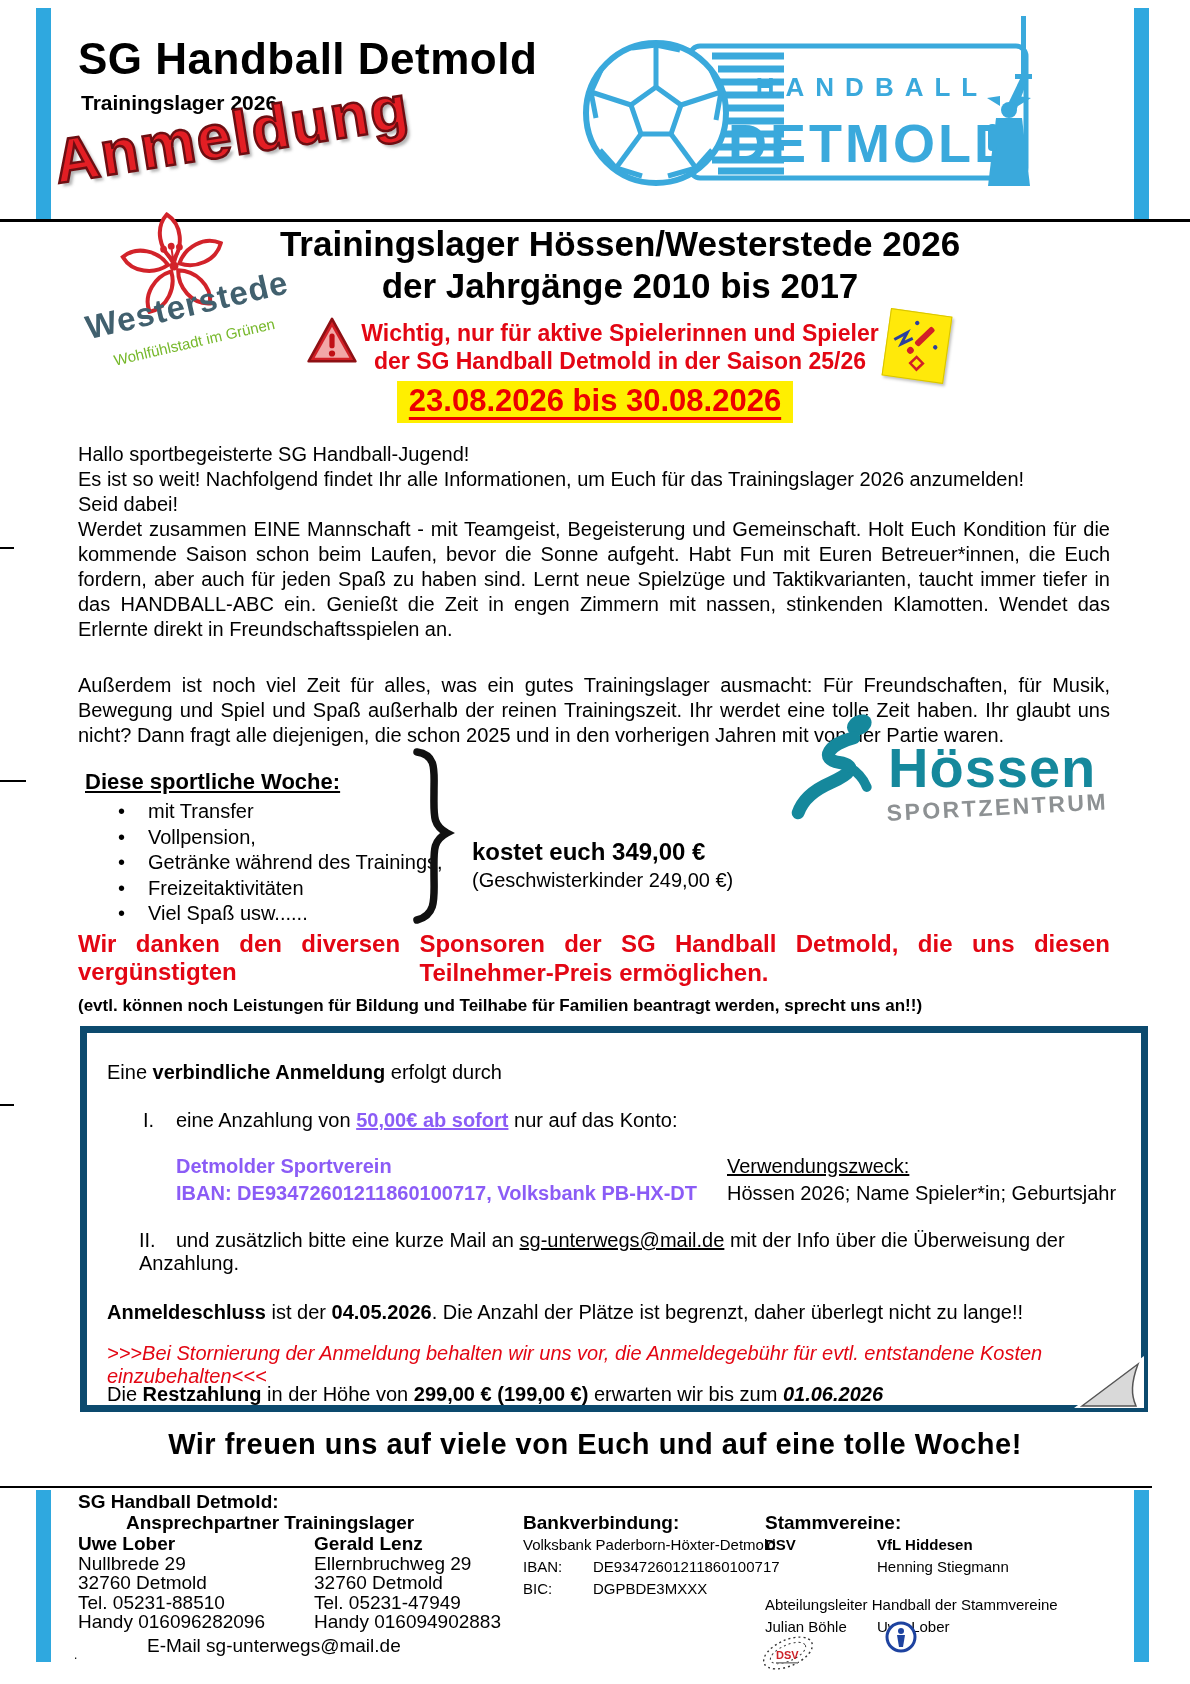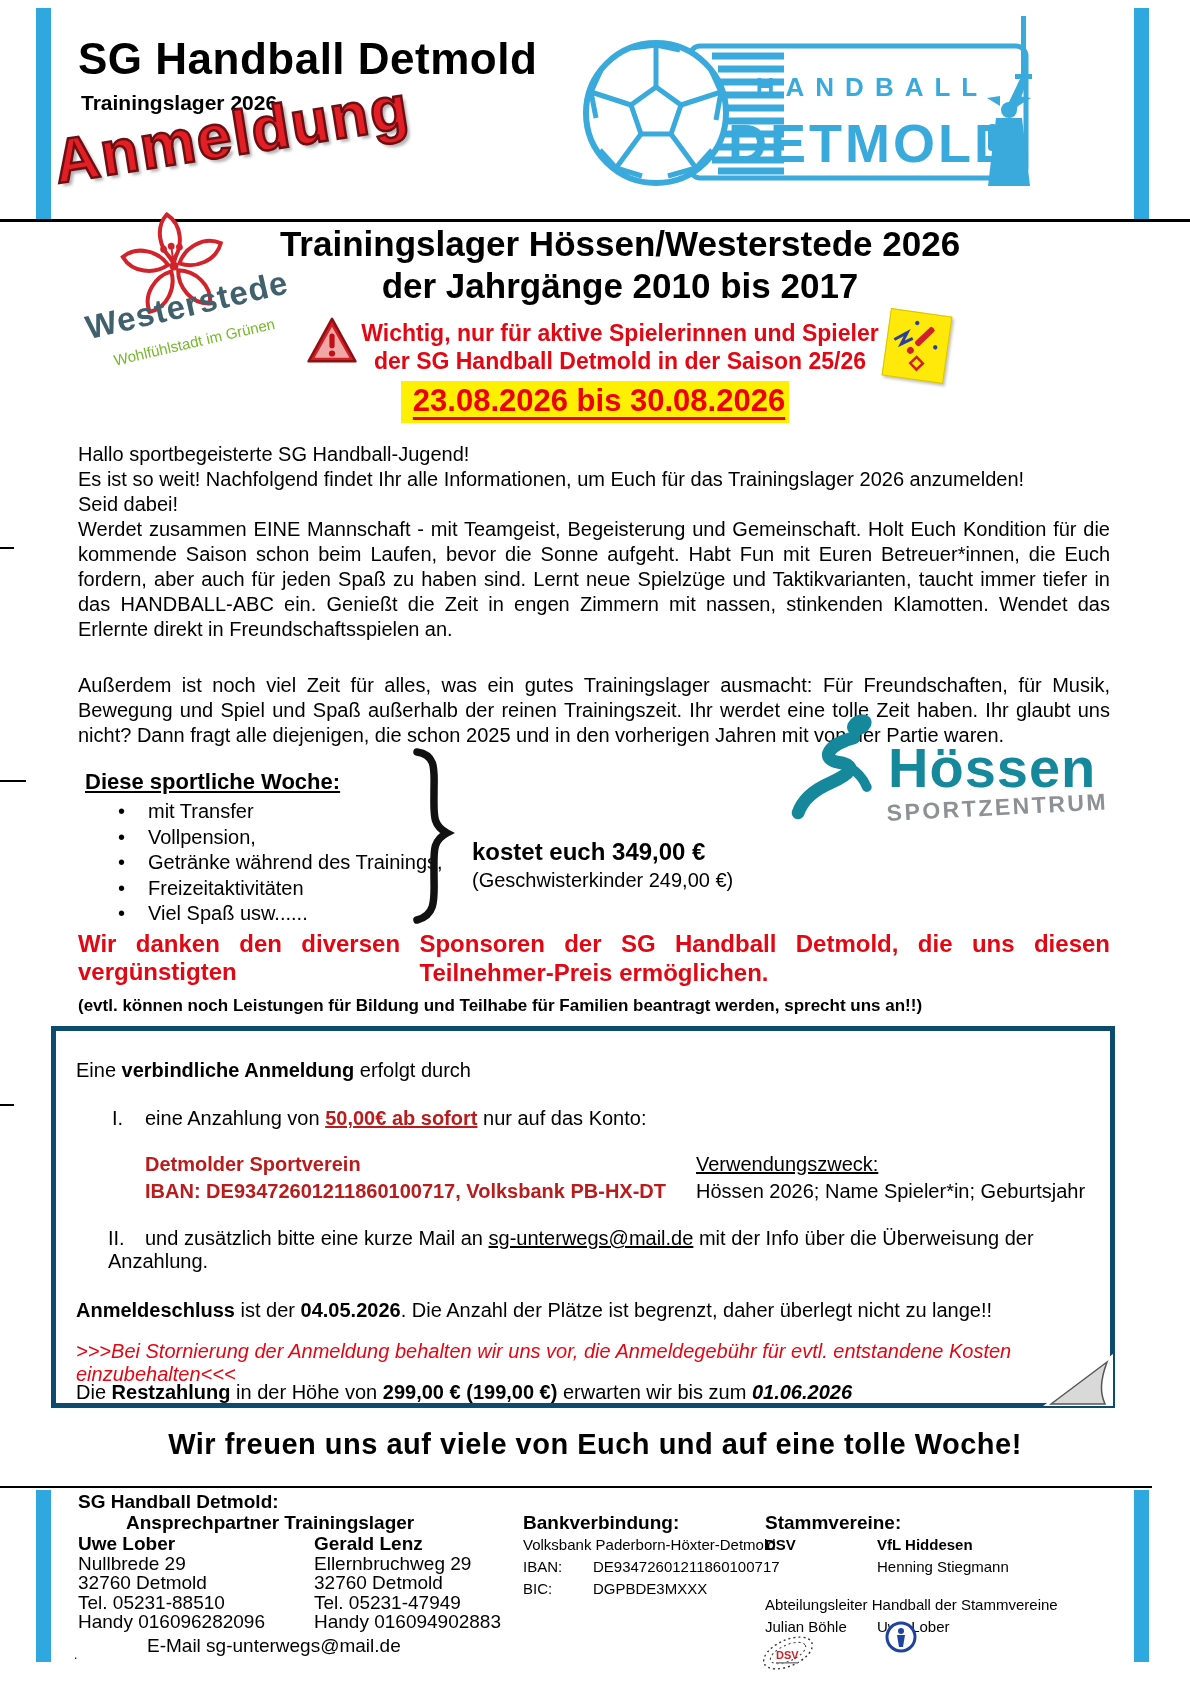--- a/index.html
+++ b/index.html
@@ -18,21 +18,21 @@
          -webkit-text-stroke:2.5px #6d0e12;text-shadow:3px 4px 3px rgba(90,90,90,.45);white-space:nowrap;z-index:3;}
 
   .title-l{left:150px;top:224px;width:940px;text-align:center;font-size:35px;font-weight:bold;}
   .warn-text{left:330px;top:319px;width:580px;text-align:center;font-size:23px;font-weight:bold;color:#e30613;line-height:28px;}
 
   .sticker{left:886px;top:312px;width:60px;height:66px;background:#ffe90a;border:1px solid #d8c400;
            transform:rotate(8deg);box-shadow:2px 2px 3px rgba(0,0,0,.25);}
 
   .date-wrap{left:0;top:381px;width:1190px;text-align:center;}
   .date-hl{display:inline-block;background:#ffef00;color:#ec0000;font-size:31px;font-weight:bold;
-           padding:2px 4px 4px 12px;text-decoration:underline;text-decoration-thickness:3px;
+           padding:2px 12px 4px 12px;text-decoration:underline;text-decoration-thickness:3px;
            text-decoration-color:#ec0000;text-underline-offset:6px;}
 
   .intro{left:78px;top:442px;width:1032px;font-size:20px;line-height:25px;}
   .jus{text-align:justify;}
   .para2{margin-top:31px;}
 
   .week-head{left:85px;top:769px;font-size:22px;font-weight:bold;text-decoration:underline;}
   .week-list{left:118px;top:799px;font-size:20px;line-height:25.5px;}
   .b-row{padding-left:30px;position:relative;}
   .b-row::before{content:"•";position:absolute;left:0;top:0;font-size:20px;}
@@ -40,24 +40,24 @@
   .price-main{left:472px;top:838px;font-size:24px;font-weight:bold;}
   .price-sub{left:472px;top:869px;font-size:20px;}
 
   .hoessen-name{left:888px;top:735px;font-size:56px;font-weight:bold;color:#15889c;letter-spacing:1px;}
   .hoessen-sub{left:886px;top:800px;font-size:23px;font-weight:bold;color:#8d9193;letter-spacing:2.5px;transform:rotate(-3deg);transform-origin:left top;}
 
   .sponsors1{left:78px;top:930px;width:1032px;font-size:24px;font-weight:bold;color:#e30613;text-align:justify;text-align-last:justify;}
   .sponsors2{left:78px;top:959px;width:1032px;font-size:24px;font-weight:bold;color:#e30613;text-align:center;}
   .evtl{left:78px;top:996px;width:1032px;text-align:left;font-size:17px;font-weight:bold;}
 
-  .box{left:51px;top:1026px;width:1054px;height:372px;border:5px solid #0c4a6e;position:absolute;}
+  .box{left:80px;top:1026px;width:1054px;height:372px;border:7px solid #0c4a6e;position:absolute;}
   .box .inner{position:absolute;font-size:20px;}
   .rnum{display:inline-block;width:33px;}
-  .redbold{color:#b91c1c;font-weight:bold;}
+  .redbold{color:#8b5cf6;font-weight:bold;}
   .storno{font-size:19px;font-style:italic;color:#e30613;}
 
   .closing{left:0;top:1428px;width:1190px;text-align:center;font-size:29px;font-weight:bold;letter-spacing:.5px;}
 
   .f19{font-size:19px;line-height:19.5px;}
   .f15{font-size:15px;line-height:15px;}
   .lbl{display:inline-block;width:70px;}
   .tick{position:absolute;left:0;height:2px;background:#000;}
 </style>
 </head>

